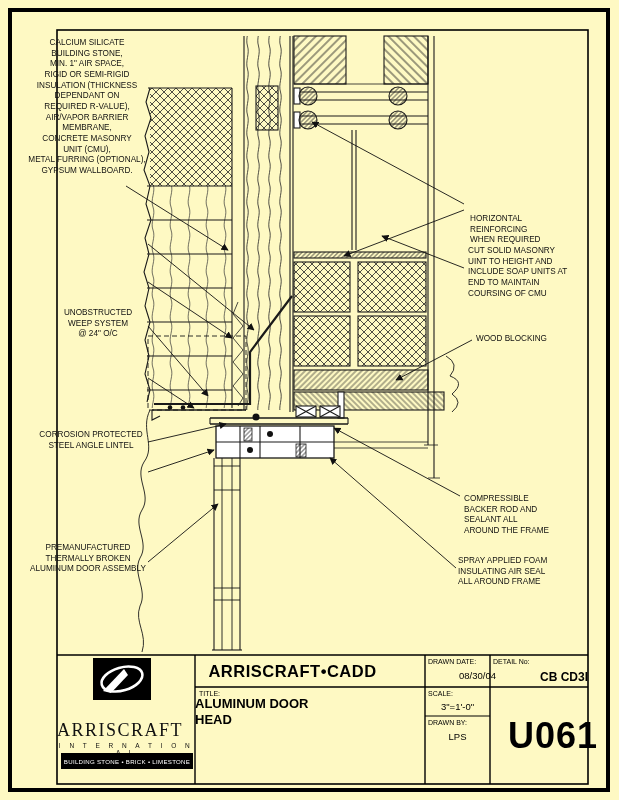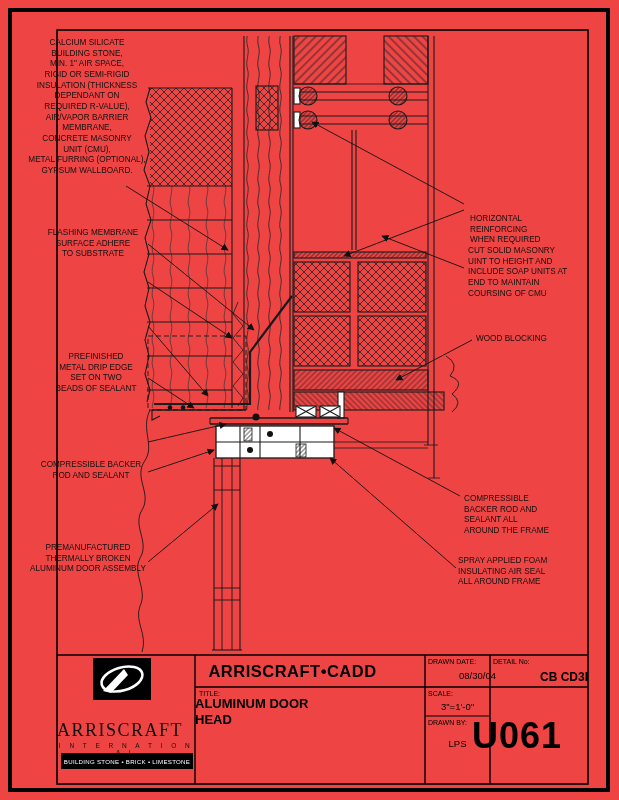--- a/index.html
+++ b/index.html
@@ -1,16 +1,16 @@
 <!DOCTYPE html>
 <html><head>
 <meta charset="utf-8">
 <style>
   html,body{margin:0;padding:0;background:#e8e8e8;}
-  #page{position:relative;width:619px;height:800px;background:#ef4444;font-family:"Liberation Sans",sans-serif;color:#111;overflow:hidden;margin:0 auto;}
+  #page{position:relative;width:619px;height:800px;background:#fef9c3;font-family:"Liberation Sans",sans-serif;color:#111;overflow:hidden;margin:0 auto;}
   #linework{position:absolute;left:0;top:0;}
 
   
   .ann{position:absolute;font:8.2px/1.3 "Liberation Sans",sans-serif;color:#111;white-space:pre-line;letter-spacing:0;}
   .ann-left{text-align:center;}
   .ann-right{text-align:left;}
   .ann-l1{left:28px;top:38px;width:118px;}
   .ann-l2{left:40px;top:228px;width:106px;}
   .ann-l3{left:50px;top:271px;width:96px;}
   .ann-l4{left:50px;top:308px;width:96px;}
@@ -29,24 +29,24 @@
   .tb-label{font:7px "Liberation Sans",sans-serif;}
   .tb-value{font:9.5px "Liberation Sans",sans-serif;text-align:center;}
   .brand{left:195px;top:655px;width:195px;height:32px;display:flex;align-items:center;justify-content:center;font:bold 16.5px "Liberation Sans",sans-serif;letter-spacing:.5px;}
   .title-label{left:199px;top:690px;}
   .title-main{left:195px;top:696px;width:230px;font:bold 13px/1.25 "Liberation Sans",sans-serif;white-space:pre-line;}
   .date-label{left:428px;top:658px;}
   .date-value{left:425px;top:670px;width:65px;margin-left:20px;}
   .scale-label{left:428px;top:690px;}
   .scale-value{left:425px;top:701px;width:65px;}
   .by-label{left:428px;top:719px;}
-  .by-value{left:425px;top:731px;width:65px;margin-top:7px;}
+  .by-value{left:425px;top:731px;width:65px;}
   .detail-label{left:493px;top:658px;}
   .detail-code{left:490px;top:670px;width:98px;font:bold 12px "Liberation Sans",sans-serif;text-align:center;padding-left:25px;}
-  .sheet-no{left:468px;top:687px;width:98px;height:97px;display:flex;align-items:center;justify-content:center;font:bold 36px "Liberation Sans",sans-serif;letter-spacing:1px;}
+  .sheet-no{left:504px;top:687px;width:98px;height:97px;display:flex;align-items:center;justify-content:center;font:bold 36px "Liberation Sans",sans-serif;letter-spacing:1px;}
 
   
   .logo-mark{position:absolute;left:93px;top:658px;width:58px;height:42px;}
   .logo-name{position:absolute;left:57px;top:720px;width:128px;text-align:left;font:18px "Liberation Serif",serif;letter-spacing:1.5px;}
   .logo-intl{position:absolute;left:57px;top:742px;width:138px;text-align:center;font:6.5px "Liberation Sans",sans-serif;letter-spacing:3.5px;}
   .logo-bar{position:absolute;left:61px;top:753px;width:132px;height:16px;background:#000;color:#fff;display:flex;align-items:center;justify-content:center;font:6.1px "Liberation Sans",sans-serif;letter-spacing:.3px;}
 </style>
 </head>
 <body>
 
@@ -246,29 +246,25 @@
 RIGID OR SEMI-RIGID
 INSULATION (THICKNESS
 DEPENDANT ON
 REQUIRED R-VALUE),
 AIR/VAPOR BARRIER
 MEMBRANE,
 CONCRETE MASONRY
 UNIT (CMU),
 METAL FURRING (OPTIONAL),
 GYPSUM WALLBOARD.</div>
-  <div class="ann ann-left ann-l2">FLASHING MEMBRANE
-SURFACE ADHERE
-TO SUBSTRATE</div>
-  <div class="ann ann-left ann-l5">PREFINISHED
-METAL DRIP EDGE
-SET ON TWO
-BEADS OF SEALANT</div>
-  <div class="ann ann-left ann-l7">COMPRESSIBLE BACKER
-ROD AND SEALANT</div>
+  <div class="ann ann-left ann-l4">UNOBSTRUCTED
+WEEP SYSTEM
+@ 24" O/C</div>
+  <div class="ann ann-left ann-l6">CORROSION PROTECTED
+STEEL ANGLE LINTEL</div>
   <div class="ann ann-left ann-l8">PREMANUFACTURED
 THERMALLY BROKEN
 ALUMINUM DOOR ASSEMBLY</div>
 
   <div class="ann ann-right ann-r1">HORIZONTAL
 REINFORCING
 WHEN REQUIRED</div>
   <div class="ann ann-right ann-r2">CUT SOLID MASONRY
 UINT TO HEIGHT AND
 INCLUDE SOAP UNITS AT

